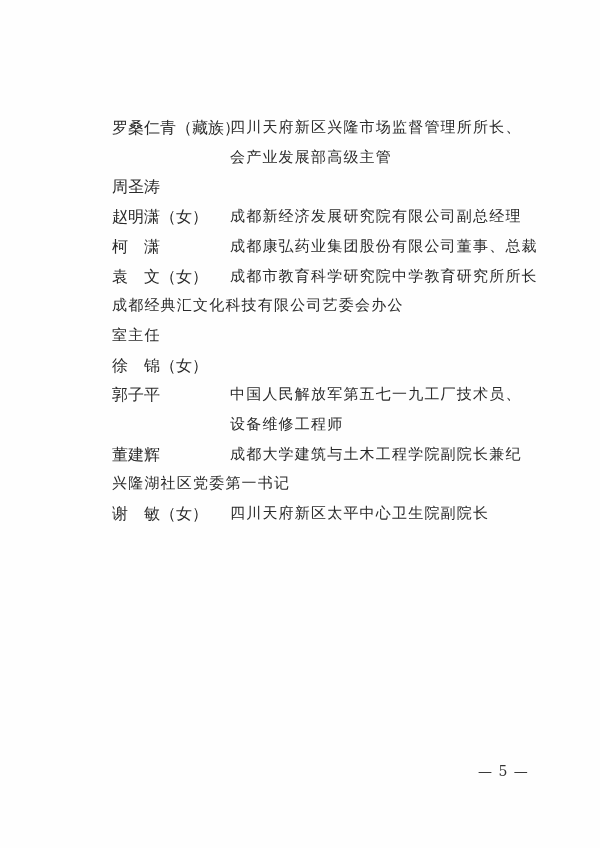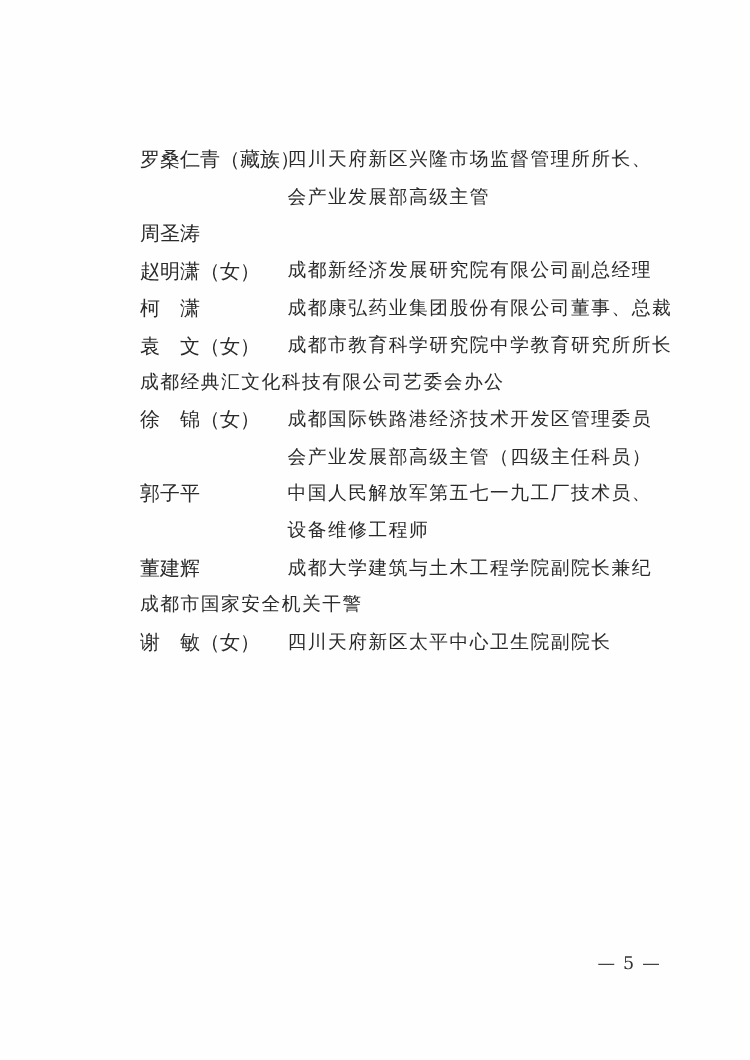--- a/index.html
+++ b/index.html
@@ -95,49 +95,46 @@
     <div class="entry">
       <div class="name">袁　文（女）</div>
       <div class="desc">
         <span class="line">成都市教育科学研究院中学教育研究所所长</span>
       </div>
     </div>
 
     <div class="entry">
       <div class="desc">
         <span class="line">成都经典汇文化科技有限公司艺委会办公</span>
+        <span class="line">室主任</span>
       </div>
     </div>
 
     <div class="entry">
       <div class="name">徐　锦（女）</div>
-      <div class="desc">
-        <span class="line">成都国际铁路港经济技术开发区管理委员</span>
-        <span class="line">会产业发展部高级主管（四级主任科员）</span>
-      </div>
     </div>
 
     <div class="entry">
       <div class="name">郭子平</div>
       <div class="desc">
         <span class="line">中国人民解放军第五七一九工厂技术员、</span>
         <span class="line">设备维修工程师</span>
       </div>
     </div>
 
     <div class="entry">
       <div class="name">董建辉</div>
       <div class="desc">
         <span class="line">成都大学建筑与土木工程学院副院长兼纪</span>
       </div>
     </div>
 
     <div class="entry">
       <div class="desc">
-        <span class="line">成都市国家安全机关干警</span>
+        <span class="line">兴隆湖社区党委第一书记</span>
       </div>
     </div>
 
     <div class="entry">
       <div class="name">谢　敏（女）</div>
       <div class="desc">
         <span class="line">四川天府新区太平中心卫生院副院长</span>
       </div>
     </div>
 

